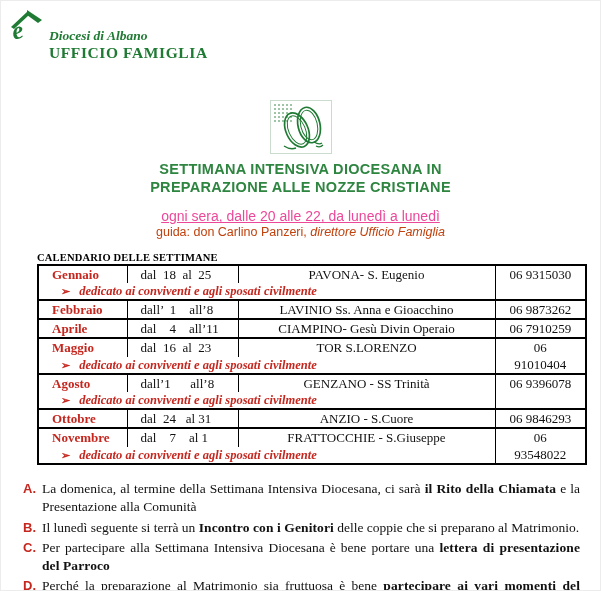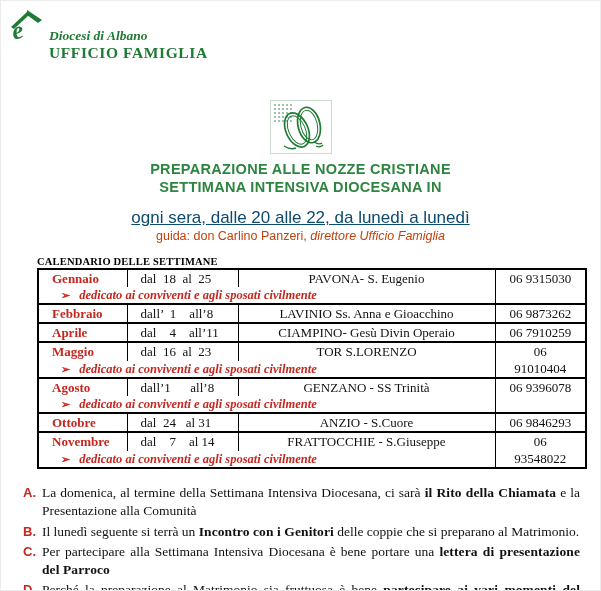--- a/index.html
+++ b/index.html
@@ -14,21 +14,21 @@
   .org{font-style:italic;font-weight:bold;color:var(--green);font-size:13.5px;line-height:1.15;margin-top:20px;}
   .office{font-weight:bold;color:var(--green);font-size:15.5px;letter-spacing:.6px;line-height:1.2;}
   
   .centerblock{text-align:center;margin-top:38px;}
   .rings-wrap{display:inline-block;line-height:0;}
   .title{
     font-family:"Liberation Sans",sans-serif;font-weight:bold;
     color:var(--title-green);font-size:14.5px;line-height:1.22;
     letter-spacing:.3px;margin-top:3px;
   }
-  .sub1{font-family:"Liberation Sans",sans-serif;font-size:17px;color:#0c4a6e;
+  .sub1{font-family:"Liberation Sans",sans-serif;font-size:14px;color:#ec4899;
         text-decoration:underline;margin-top:12px;}
   .sub2{font-family:"Liberation Sans",sans-serif;font-size:12.5px;color:#c2410c;margin-top:1px;}
   
   .cal-label{font-weight:bold;font-size:10.5px;letter-spacing:.2px;color:#000;
              margin:13px 0 1px 36px;}
   table.cal{border-collapse:collapse;margin-left:36px;width:548px;table-layout:fixed;
             border:2px solid #000;}
   table.cal td{border:1px solid #000;font-size:13px;padding:0 13px;vertical-align:top;
                line-height:17px;height:17px;overflow:hidden;}
   tr.main td{border-top:2px solid #000;}
@@ -82,22 +82,22 @@
           <ellipse cx="27" cy="30" rx="11" ry="18" stroke-width="1.7" transform="rotate(-24 27 30)"></ellipse>
           <ellipse cx="27" cy="30" rx="8.3" ry="15" stroke-width="1" transform="rotate(-24 27 30)"></ellipse>
           <ellipse cx="39" cy="25" rx="11" ry="18" stroke-width="1.7" transform="rotate(-13 39 25)"></ellipse>
           <ellipse cx="39" cy="25" rx="8.3" ry="15" stroke-width="1" transform="rotate(-13 39 25)"></ellipse>
           <path d="M14 46 q6 4 12 2" stroke-width="1.5"></path>
           <path d="M44 42 q5 3 8 1 M46 46 q4 2 7 -1" stroke-width="1.3"></path>
         </g>
       </svg>
     </span>
     <div class="title">
+      <div>SETTIMANA INTENSIVA DIOCESANA IN</div>
       <div>PREPARAZIONE ALLE NOZZE CRISTIANE</div>
-      <div>SETTIMANA INTENSIVA DIOCESANA IN</div>
     </div>
     <div class="sub1">ogni sera, dalle 20 alle 22, da lunedì a lunedì</div>
     <div class="sub2"><span>guida: don Carlino Panzeri, </span><i>direttore Ufficio Famiglia</i></div>
   </div>
 
   <div class="cal-label">CALENDARIO DELLE SETTIMANE</div>
 
   <table class="cal">
     <colgroup>
       <col style="width:89px">
@@ -146,21 +146,21 @@
           <td colspan="3"><span class="arrow">➢</span><span>dedicato ai conviventi e agli sposati civilmente</span></td>
         </tr>
         <tr class="main">
           <td class="month">Ottobre</td>
           <td class="dates">dal  24   al 31</td>
           <td class="loc">ANZIO - S.Cuore</td>
           <td class="phone">06 9846293</td>
         </tr>
         <tr class="main hasnote">
           <td class="month">Novembre</td>
-          <td class="dates">dal    7    al 14</td>
+          <td class="dates">dal    7    al 1</td>
           <td class="loc">FRATTOCCHIE - S.Giuseppe</td>
           <td class="phone" rowspan="2">06 93548022</td>
         </tr>
         <tr class="noterow">
           <td colspan="3"><span class="arrow">➢</span><span>dedicato ai conviventi e agli sposati civilmente</span></td>
         </tr>
       </tbody>
   </table>
 
   <div class="notes" id="notes">

